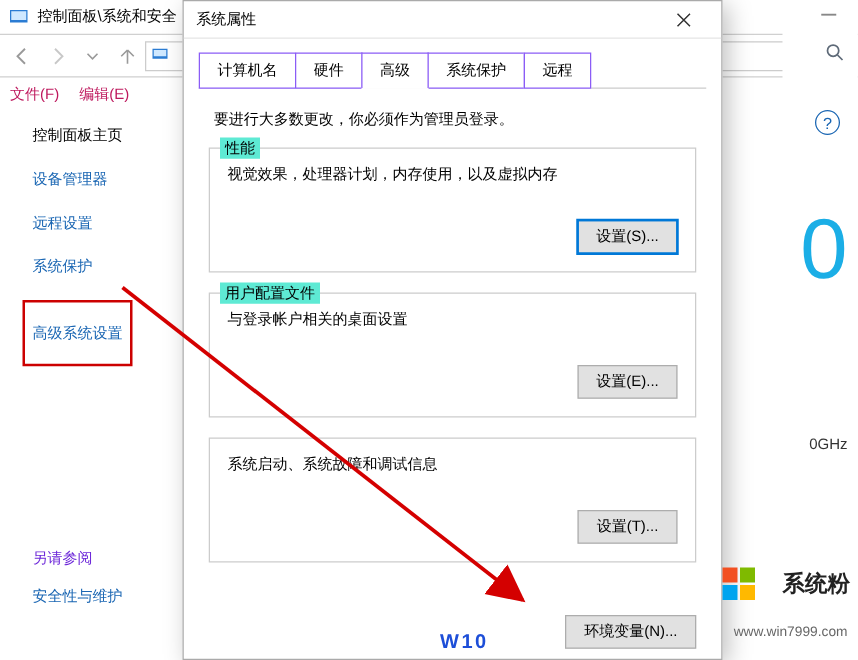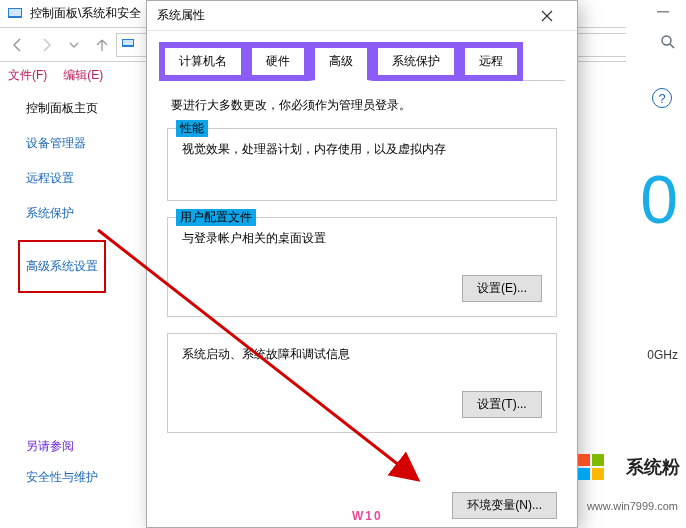--- a/index.html
+++ b/index.html
@@ -37,36 +37,36 @@
 .right-strip .bigzero { position: absolute; top: 160px; right: 8px; font-size: 68px; font-weight: 200; color: #1baee6; }
 .right-strip .ghz { position: absolute; top: 348px; right: 8px; font-size: 12px; color: #333; }
 
 
 .dialog { position: absolute; left: 146px; top: 0; width: 432px; height: 528px; background: #fff; border: 1px solid #aaa; box-shadow: 4px 4px 18px rgba(0,0,0,.25); }
 .dialog .titlebar { height: 30px; display: flex; align-items: center; padding: 0 10px; font-size: 12px; border-bottom: 1px solid #e5e5e5; }
 .dialog .titlebar .t { flex: 1; }
 .dialog .titlebar .close { width: 40px; height: 30px; display: flex; align-items: center; justify-content: center; font-size: 14px; }
 
 .tabs { display: flex; padding: 10px 12px 0 12px; font-size: 12px; }
-.tabs .tab { padding: 5px 14px; border: 6px solid #8b5cf6; background: #fff; margin-right: -1px; position: relative; top: 1px; }
+.tabs .tab { padding: 5px 14px; border: 1px solid #8b5cf6; background: #fff; margin-right: -1px; position: relative; top: 1px; }
 .tabs .tab.active { border-bottom: 1px solid #fff; z-index: 2; }
 .tabstrip-line { height: 1px; background: #ccc; margin: 0 12px; }
 
 .body { padding: 12px 20px; font-size: 12px; }
 .body .note { margin: 4px 0 14px 4px; }
 
 .group { border: 1px solid #ccc; padding: 12px 14px 14px 14px; margin-bottom: 16px; position: relative; }
-.group .legend { position: absolute; top: -9px; left: 8px; background: #0ea5e9; padding: 0 4px; font-size: 12px; }
+.group .legend { position: absolute; top: -9px; left: 8px; background: #5eead4; padding: 0 4px; font-size: 12px; }
 .group .desc { margin-bottom: 28px; }
 .group .btnrow { text-align: right; }
 .btn { display: inline-block; min-width: 80px; padding: 4px 14px; border: 1px solid #adadad; background: #e1e1e1; font-size: 12px; text-align: center; }
 .btn.focus { outline: 2px solid #0078d7; outline-offset: -1px; border: 1px solid #0078d7; }
 
 .envrow { text-align: right; padding: 0 20px; position: absolute; bottom: 8px; right: 0; width: 100%; }
-.wmark { position: absolute; bottom: 4px; left: 50%; transform: translateX(-10px); font-size: 12px; color: #ec4899; font-weight: bold; letter-spacing: 2px; }
+.wmark { position: absolute; bottom: 4px; left: 50%; transform: translateX(-10px); font-size: 16px; color: #1d4ed8; font-weight: bold; letter-spacing: 2px; }
 
 
 .arrow-svg { position: absolute; left: 0; top: 0; pointer-events: none; }
 
 
 .brand { position: absolute; right: 6px; bottom: 48px; display: flex; align-items: center; gap: 22px; }
 .brand .sq { display: grid; grid-template-columns: 12px 12px; grid-template-rows: 12px 12px; gap: 2px; }
 .brand .sq div:nth-child(1){background:#f25022;}
 .brand .sq div:nth-child(2){background:#7fba00;}
 .brand .sq div:nth-child(3){background:#00a4ef;}
@@ -172,20 +172,21 @@
     <div class="tab">远程</div>
   </div>
   <div class="tabstrip-line"></div>
 
   <div class="body">
     <div class="note">要进行大多数更改，你必须作为管理员登录。</div>
 
     <div class="group">
       <span class="legend">性能</span>
       <div class="desc">视觉效果，处理器计划，内存使用，以及虚拟内存</div>
+      <div class="btnrow"><span class="btn focus">设置(S)...</span></div>
     </div>
 
     <div class="group">
       <span class="legend">用户配置文件</span>
       <div class="desc">与登录帐户相关的桌面设置</div>
       <div class="btnrow"><span class="btn">设置(E)...</span></div>
     </div>
 
     <div class="group">
       <div class="desc">系统启动、系统故障和调试信息</div>

